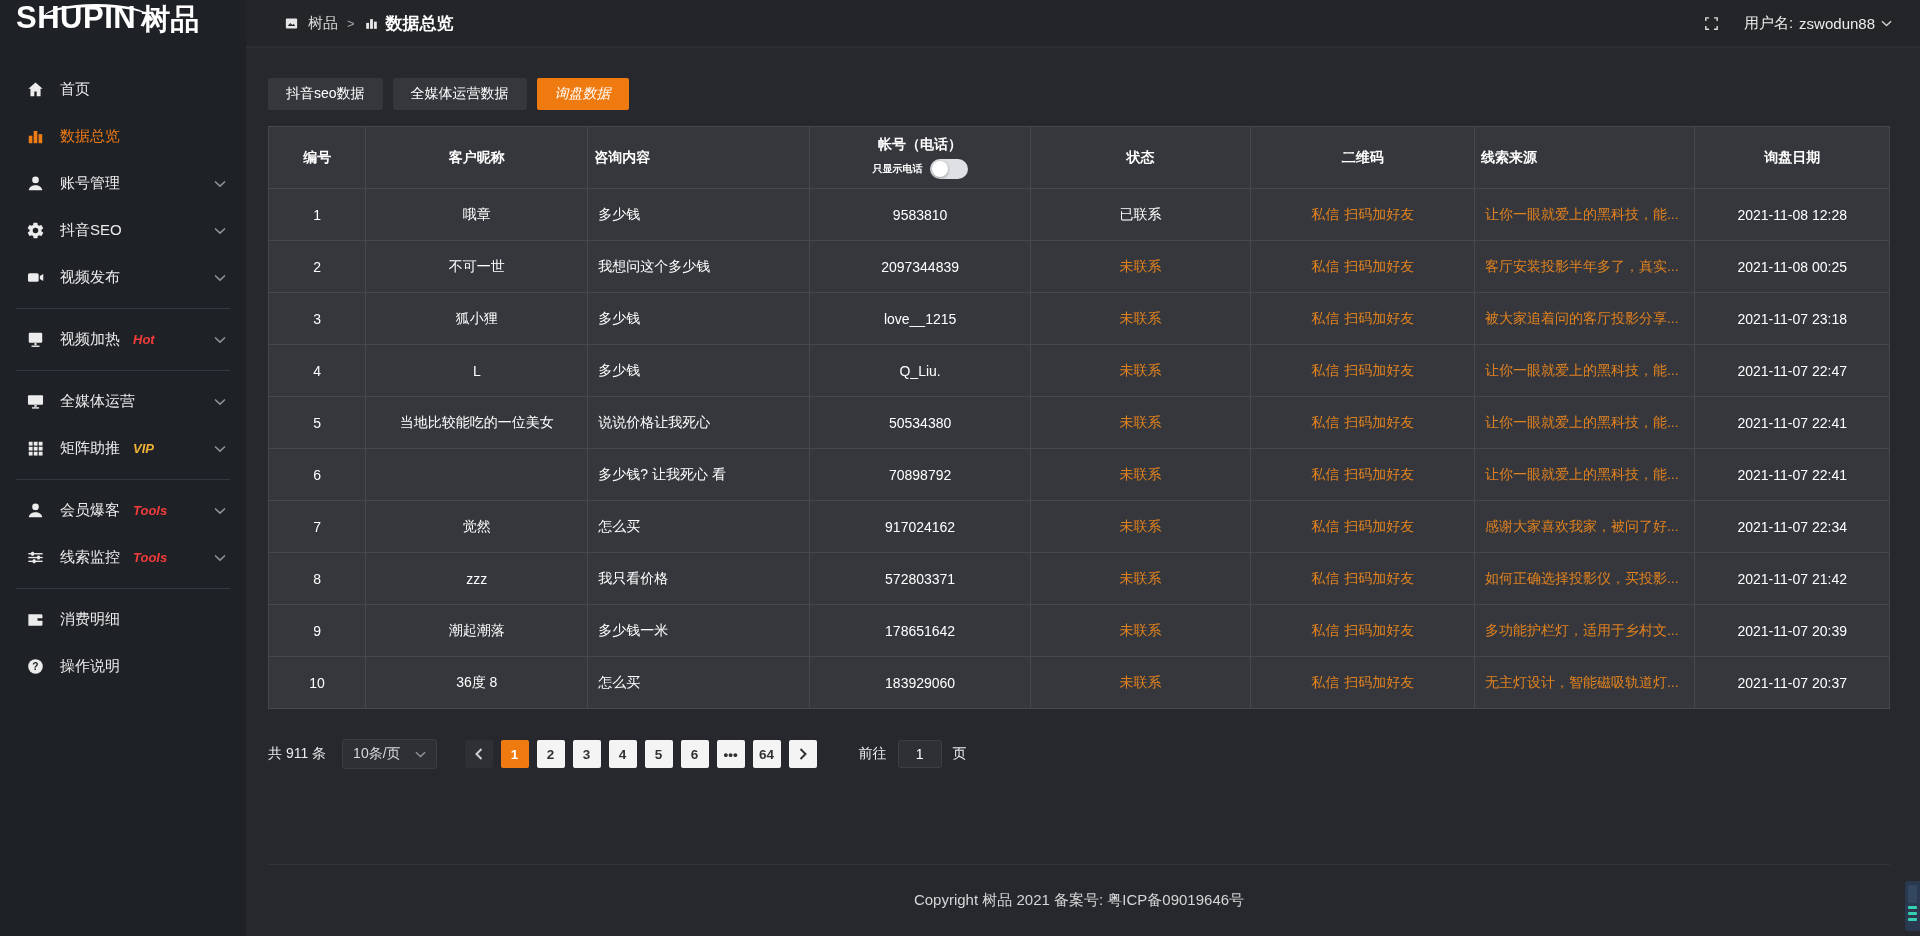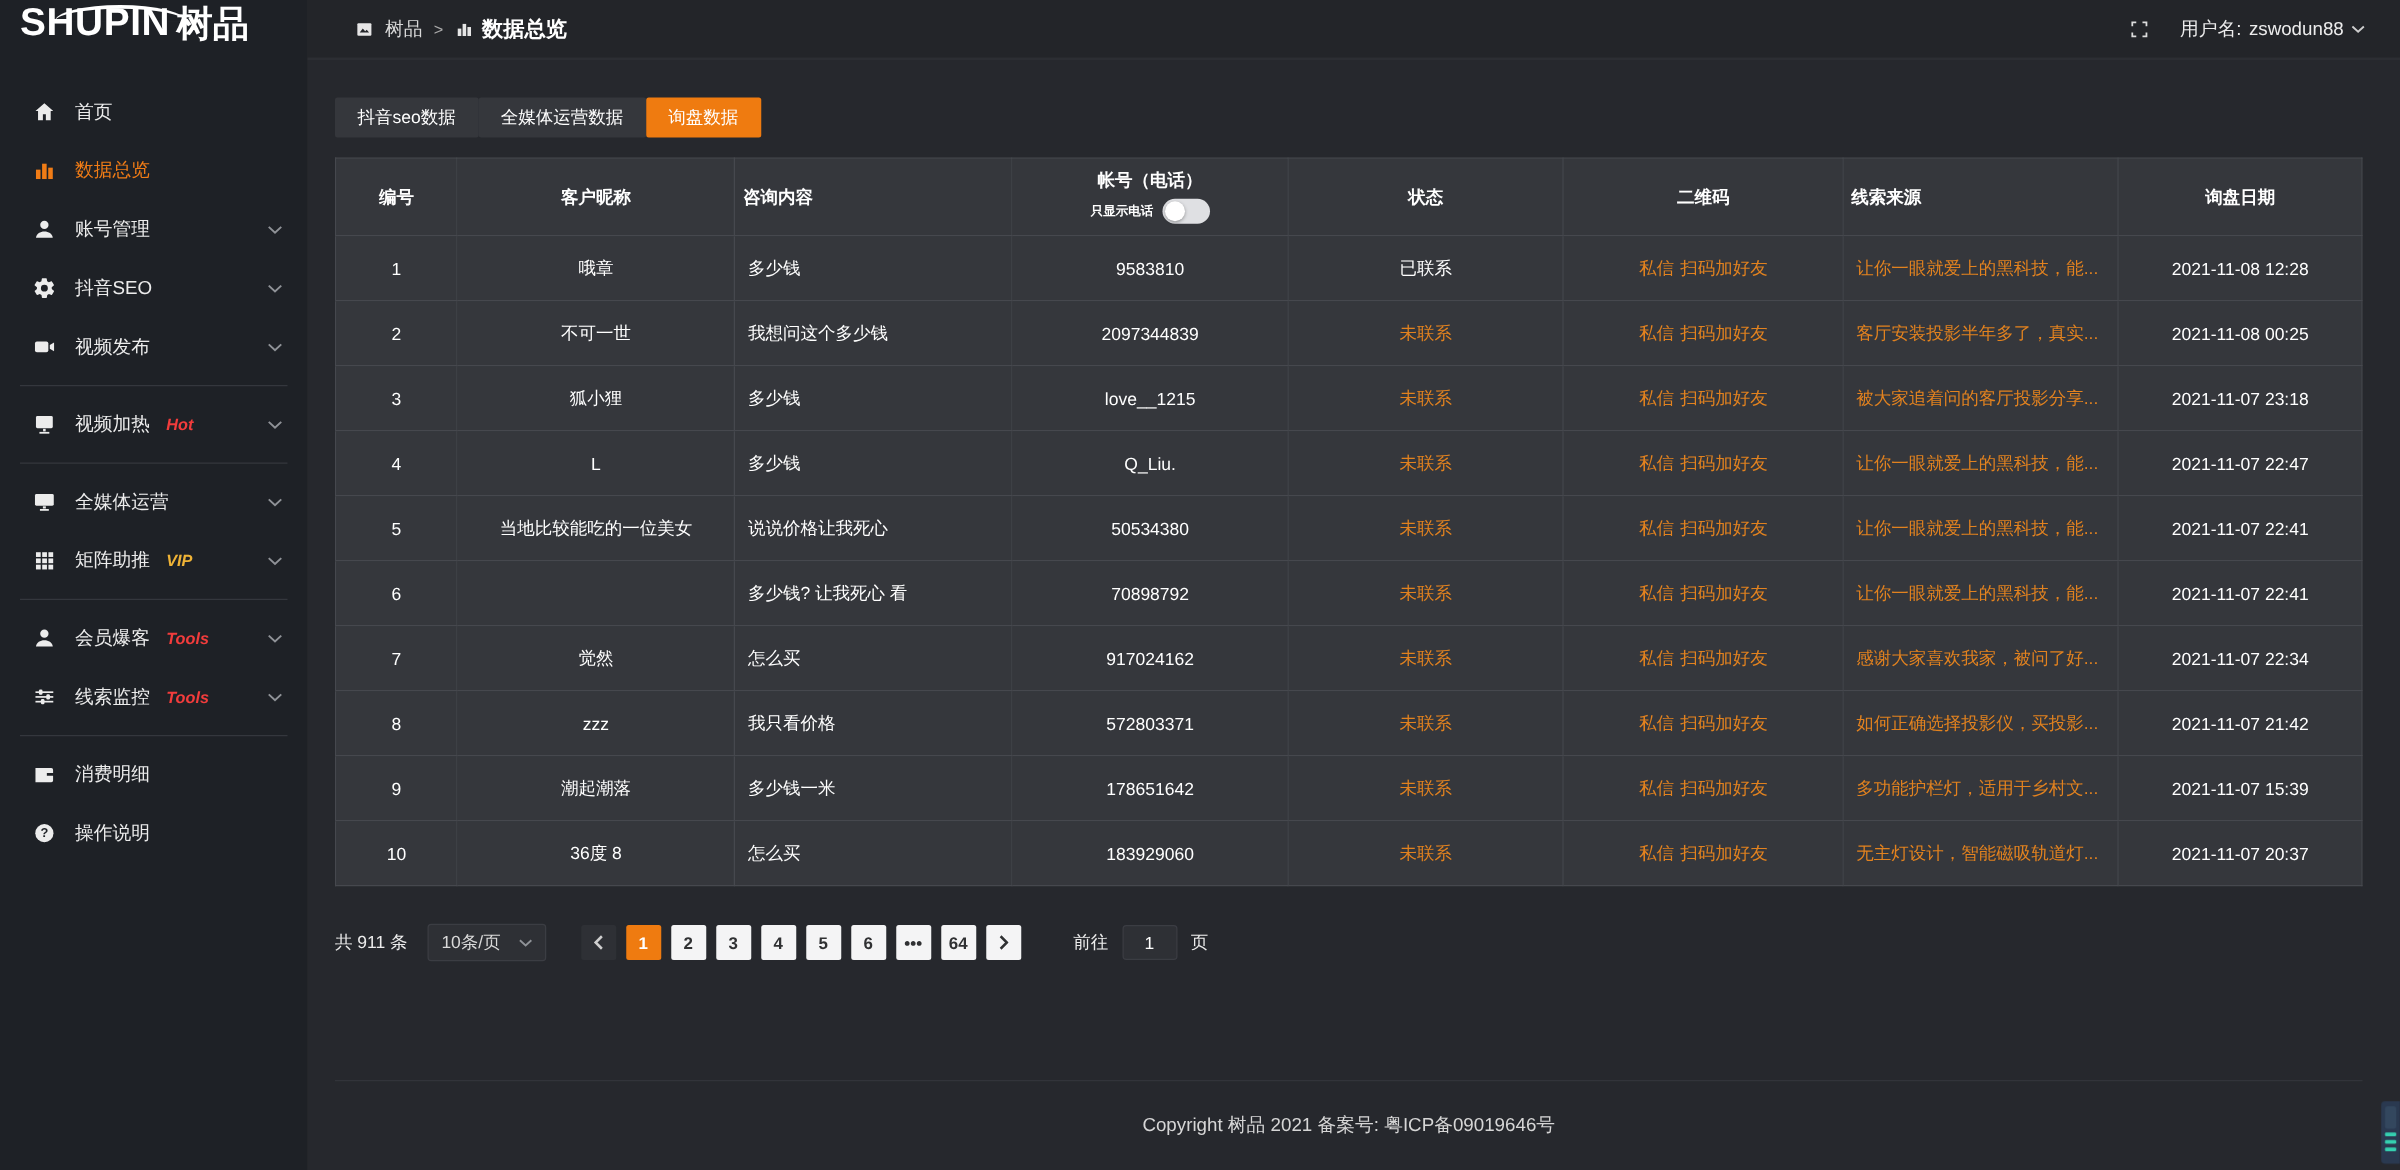--- a/index.html
+++ b/index.html
@@ -42,24 +42,24 @@
   .crumb-current{display:flex;align-items:center;gap:7px;font-size:17px;font-weight:bold;color:#fff;}
   .topbar-right{margin-left:auto;display:flex;align-items:center;gap:24px;color:#ececec;font-size:15px;}
   .fs-icon{width:17px;height:17px;display:inline-flex;color:#dcdcdc;cursor:pointer;}
   .fs-icon svg{width:100%;height:100%;}
   .user-box{display:flex;align-items:center;gap:6px;cursor:pointer;}
   .user-chev{width:11px;height:7px;display:inline-flex;color:#cfcfcf;}
   .user-chev svg{width:100%;height:100%;}
 
   .content{flex:1;display:flex;flex-direction:column;padding:30px 30px 0 22px;}
 
-  .tabs{display:flex;}
+  .tabs{display:flex;gap:10px;}
   .tab{height:32px;padding:0 18px;background:var(--cell-bg);color:#fff;font-size:14px;
     display:flex;align-items:center;border-radius:2px;cursor:pointer;white-space:nowrap;}
-  .tab.active{background:var(--accent);}
+  .tab.active{background:var(--accent);font-style:italic;}
 
   .filter{display:flex;align-items:center;margin-top:18px;}
   .select{width:218px;height:34px;background:var(--ctl-bg);border:1px solid var(--ctl-border);
     border-radius:3px;color:#9b9ea5;font-size:14px;display:flex;align-items:center;
     padding:0 12px;cursor:pointer;}
   .sel-chev{margin-left:auto;width:11px;height:7px;display:inline-flex;color:#8f9297;}
   .sel-chev svg{width:100%;height:100%;}
   .periods{display:flex;gap:10px;margin-left:18px;}
   .period{height:34px;min-width:66px;padding:0 12px;background:#fff;color:#303133;font-size:14px;
     display:flex;align-items:center;justify-content:center;border-radius:3px;
@@ -466,21 +466,21 @@
     <td>2021-11-07 21:42</td>
   </tr>
               <tr>
     <td>9</td>
     <td>潮起潮落</td>
     <td class="col-left">多少钱一米</td>
     <td>178651642</td>
     <td class="status-pending">未联系</td>
     <td><span class="qr-link">私信</span><span class="qr-link">扫码加好友</span></td>
     <td class="col-left"><span class="source-link">多功能护栏灯，适用于乡村文...</span></td>
-    <td>2021-11-07 15:39</td>
+    <td>2021-11-07 20:39</td>
   </tr>
               <tr>
     <td>10</td>
     <td>36度 8</td>
     <td class="col-left">怎么买</td>
     <td>183929060</td>
     <td class="status-pending">未联系</td>
     <td><span class="qr-link">私信</span><span class="qr-link">扫码加好友</span></td>
     <td class="col-left"><span class="source-link">无主灯设计，智能磁吸轨道灯...</span></td>
     <td>2021-11-07 20:37</td>

